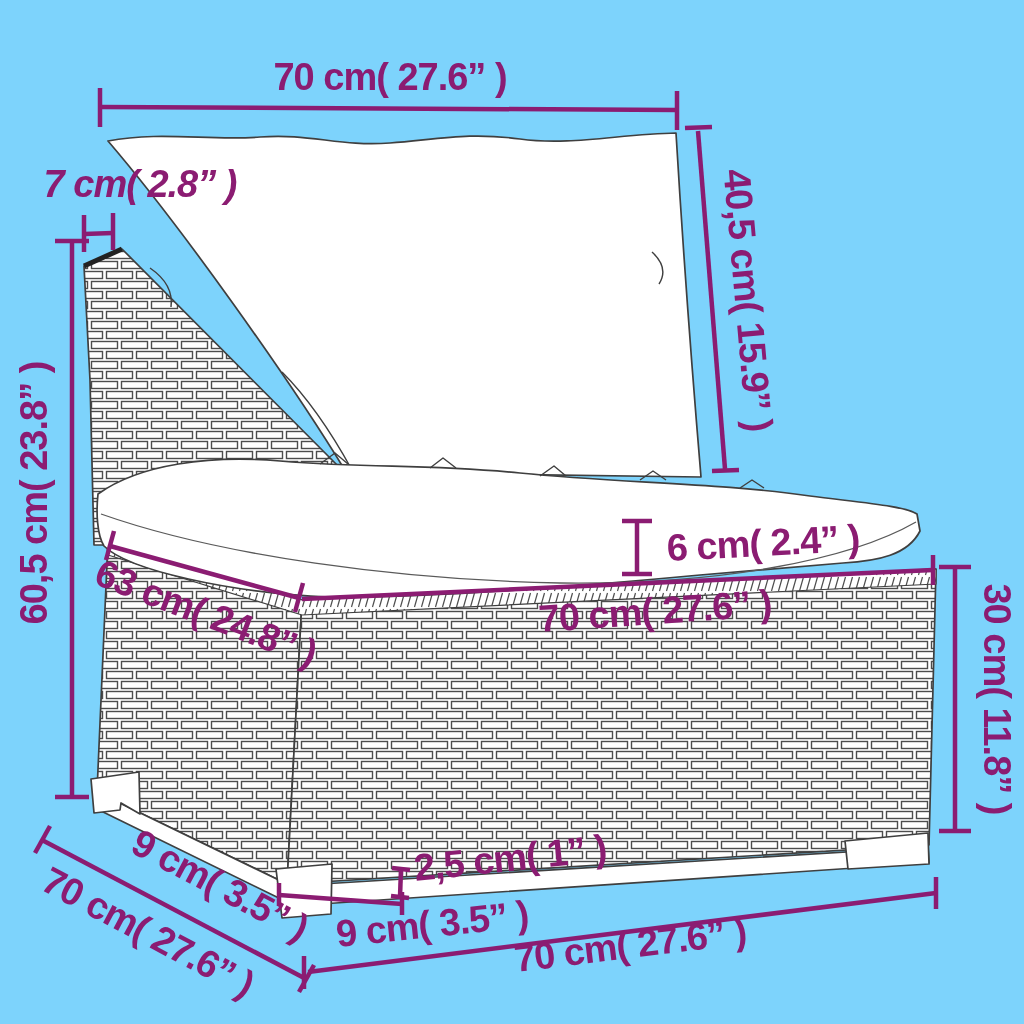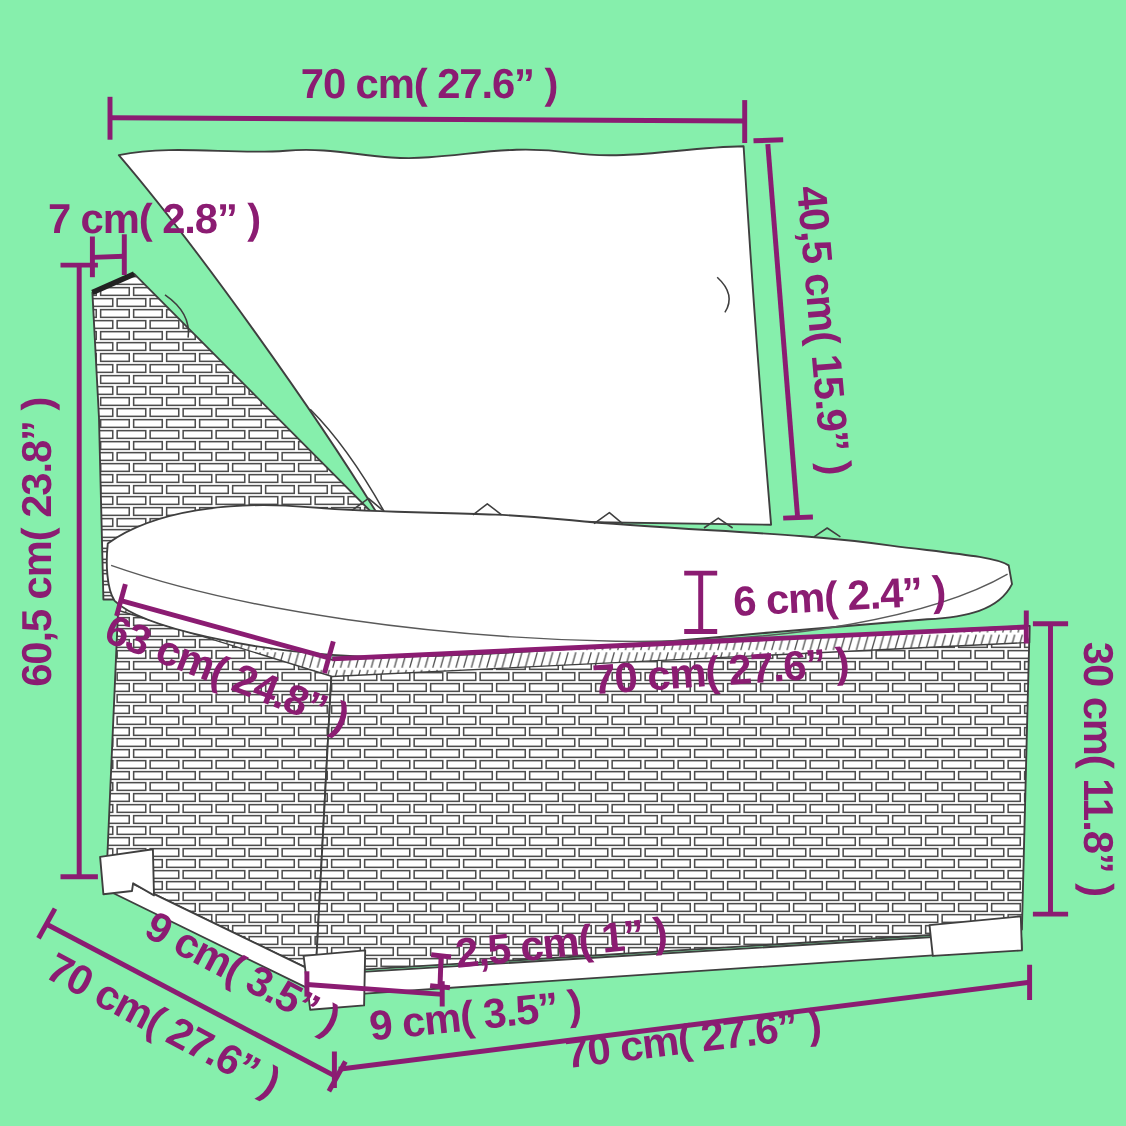--- a/index.html
+++ b/index.html
@@ -1,19 +1,19 @@
 <!DOCTYPE html>
 <html><head>
 <meta charset="utf-8">
 <style>
   html,body{margin:0;padding:0;background:#fff;}
   #stage{
     position:relative;
     width:1024px;height:1024px;
-    background:#86efac;
+    background:#7dd3fc;
     overflow:hidden;
     font-family:"Liberation Sans", sans-serif;
   }
   #artwork{position:absolute;left:0;top:0;}
   .dim{
     position:absolute;
     font-weight:bold;
     font-size:38px;
     letter-spacing:-1px;
     color:#8B1C72;
@@ -133,21 +133,21 @@
       <g>
         <line x1="308" y1="972" x2="936" y2="893"></line>
         <line x1="304" y1="956" x2="304" y2="989"></line>
         <line x1="936" y1="877" x2="936" y2="909"></line>
       </g>
     </g>
   </svg>
 
   <div class="dim" style="left:390px;top:77px;transform:translate(-50%,-50%);">70 cm( 27.6” )</div>
 
-  <div class="dim" style="left:140px;top:200px;transform:translate(-50%,-50%);">7 cm( 2.8” )</div>
+  <div class="dim" style="left:140px;top:184px;transform:translate(-50%,-50%);font-style:italic;">7 cm( 2.8” )</div>
 
   <div class="dim" style="left:34px;top:493px;transform:translate(-50%,-50%) rotate(-90deg);">60,5 cm( 23.8” )</div>
 
   <div class="dim" style="left:748px;top:300px;transform:translate(-50%,-50%) rotate(85deg);">40,5 cm( 15.9” )</div>
 
   <div class="dim" style="left:763px;top:543px;transform:translate(-50%,-50%) rotate(-3deg);">6 cm( 2.4” )</div>
 
   <div class="dim" style="left:206px;top:613px;transform:translate(-50%,-50%) rotate(21deg);">63 cm( 24.8” )</div>
 
   <div class="dim" style="left:655px;top:611px;transform:translate(-50%,-50%) rotate(-4deg);">70 cm( 27.6” )</div>

